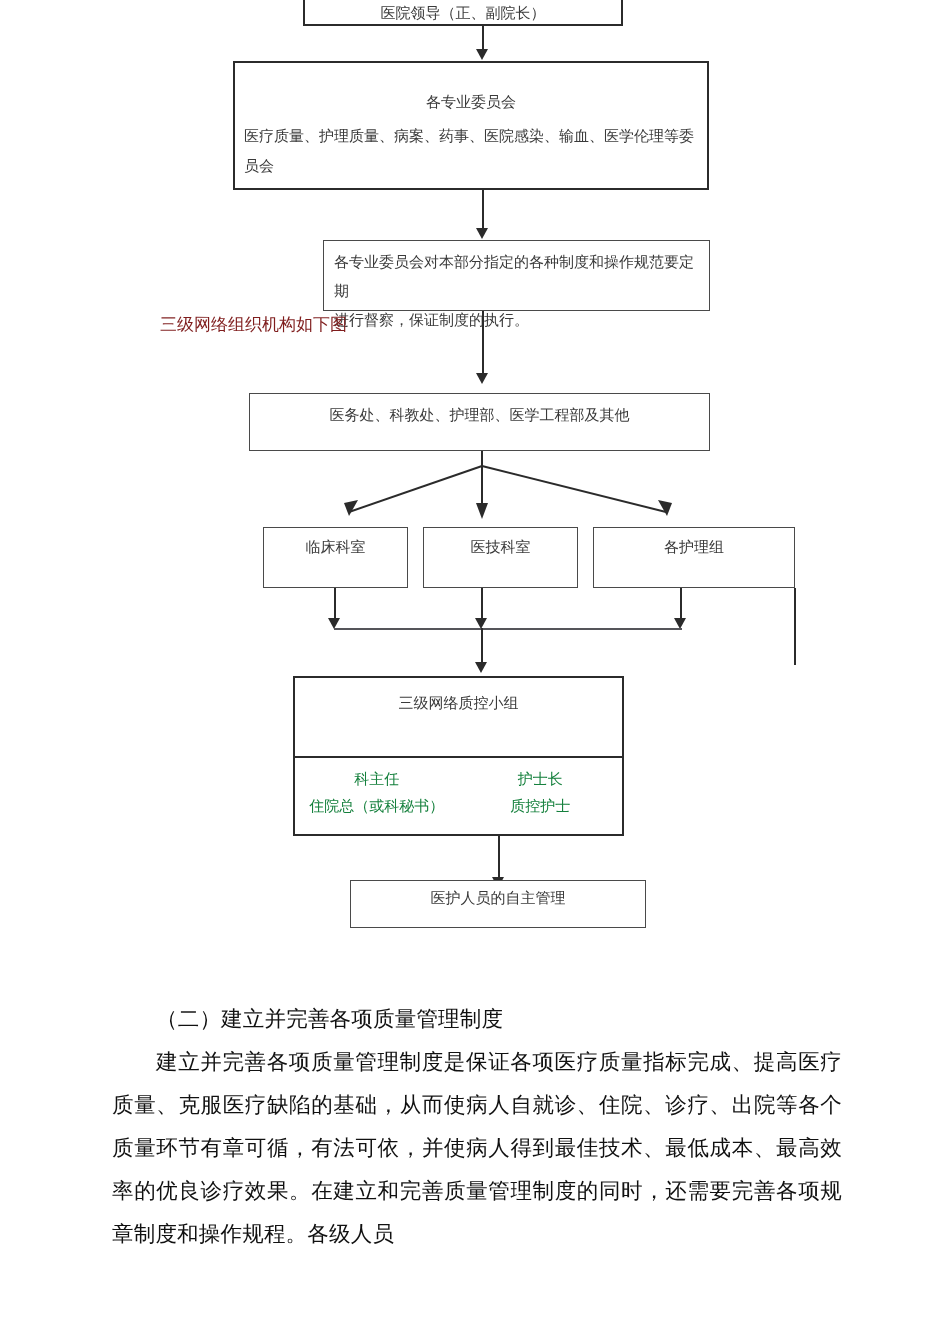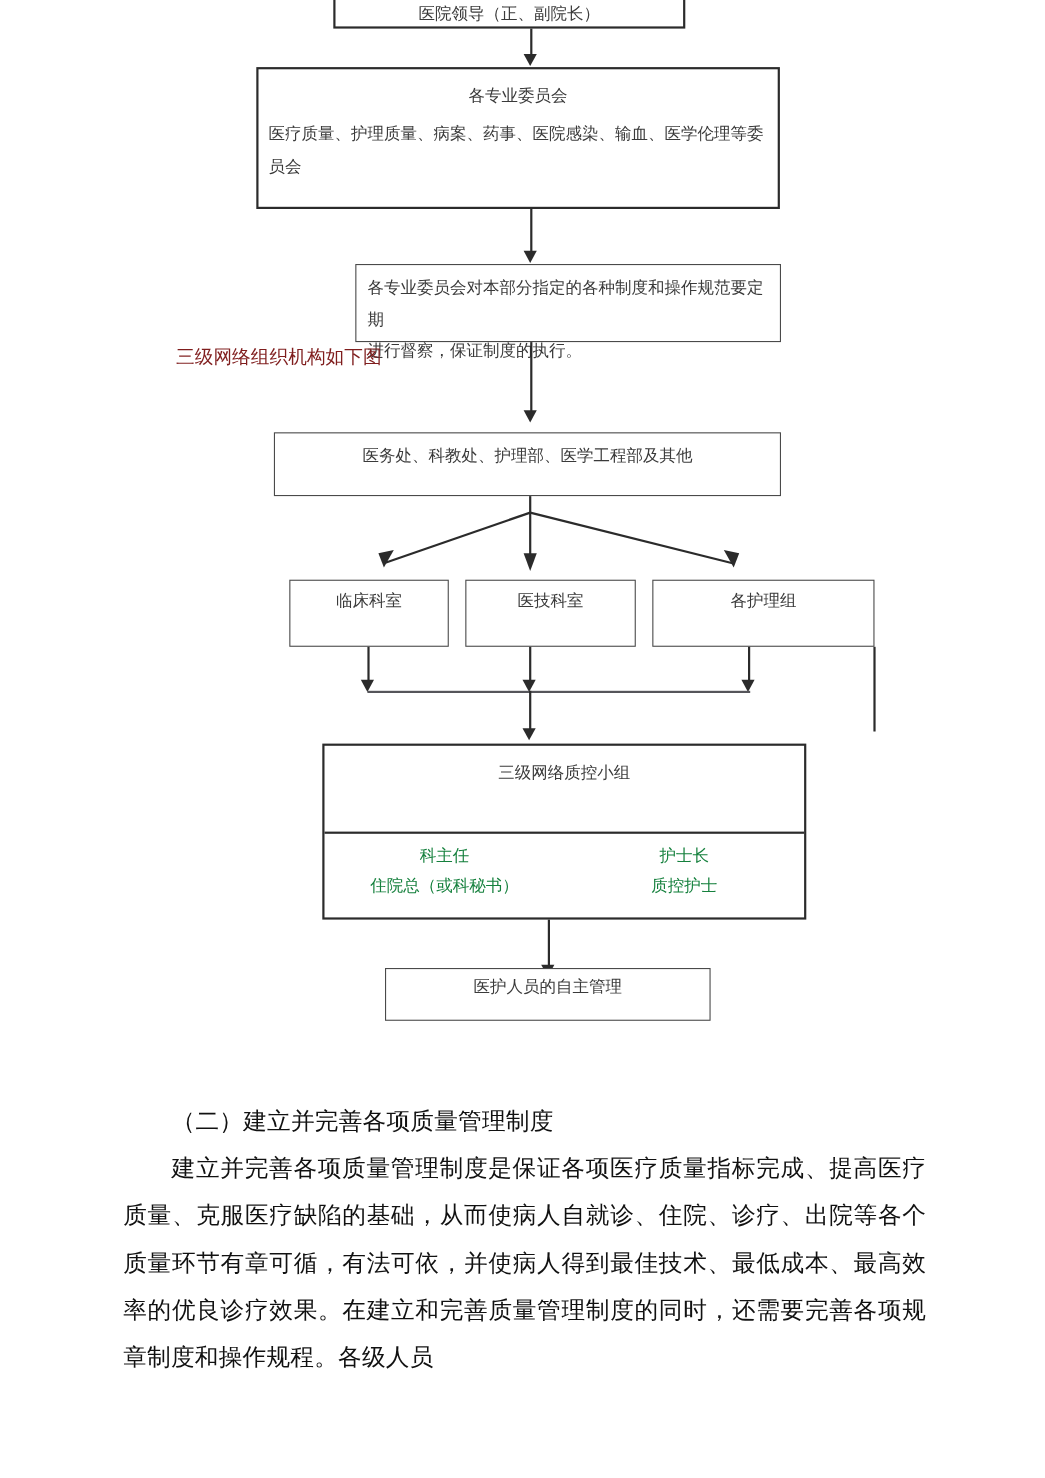--- a/index.html
+++ b/index.html
@@ -138,21 +138,21 @@
   <div>
 
     <div class="fbox heavy" style="left:303px; top:-34px; width:320px; height:60px;">
       <div class="ctr" style="padding-top:30px;">医院领导（正、副院长）</div>
     </div>
 
     <div class="vline" style="left:482px; top:26px; height:24px;"></div>
     <div class="arrowdn" style="left:476px; top:49px;"></div>
 
     <div class="fbox heavy" style="left:233px; top:61px; width:476px; height:129px;">
-      <div class="ctr" style="padding-top:10px;">各专业委员会</div>
+      <div class="ctr" style="padding-top:24px;">各专业委员会</div>
       <div class="pad left" style="padding-left:9px; padding-right:4px;">医疗质量、护理质量、病案、药事、医院感染、输血、医学伦理等委员会</div>
     </div>
 
     <div class="vline" style="left:482px; top:190px; height:39px;"></div>
     <div class="arrowdn" style="left:476px; top:228px;"></div>
 
     <div class="fbox" style="left:323px; top:240px; width:387px; height:71px; line-height:29px;">
       <div class="left" style="padding:7px 10px 0 10px;">各专业委员会对本部分指定的各种制度和操作规范要定期</div>
       <div class="left" style="padding:0 10px 0 10px;">进行督察，保证制度的执行。</div>
     </div>
@@ -199,21 +199,21 @@
     <div class="vline" style="left:680px; top:588px; height:36px;"></div>
     <div class="arrowdn" style="left:674px; top:618px;"></div>
 
     <div class="hline" style="left:334px; top:628px; width:348px;"></div>
 
     <div class="vline" style="left:794px; top:588px; height:77px; width:1.8px; background:#2b2b2b;"></div>
 
     <div class="vline" style="left:481px; top:628px; height:36px;"></div>
     <div class="arrowdn" style="left:475px; top:662px;"></div>
 
-    <div class="fbox heavy" style="left:293px; top:676px; width:440px; height:160px;">
+    <div class="fbox heavy" style="left:293px; top:676px; width:331px; height:160px;">
       <div class="ctr" style="padding-top:10px;">三级网络质控小组</div>
       <div class="rowdiv" style="top:78px;"></div>
       <div class="roster" style="top:88px;">
         <div class="col">
           <div>科主任</div>
           <div>住院总（或科秘书）</div>
         </div>
         <div class="col">
           <div>护士长</div>
           <div>质控护士</div>

